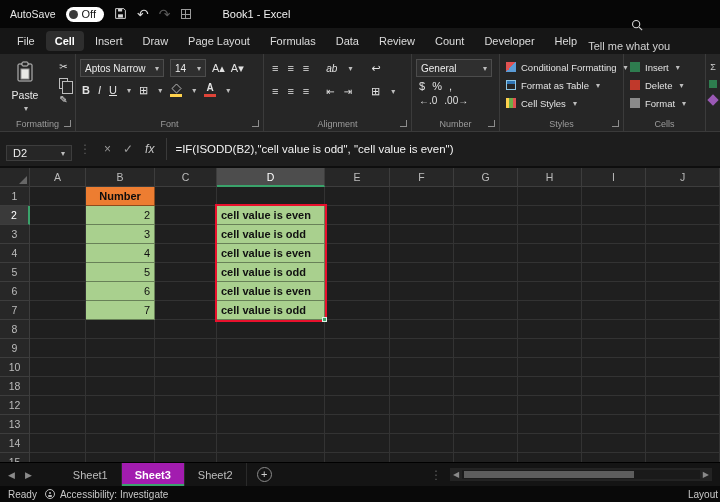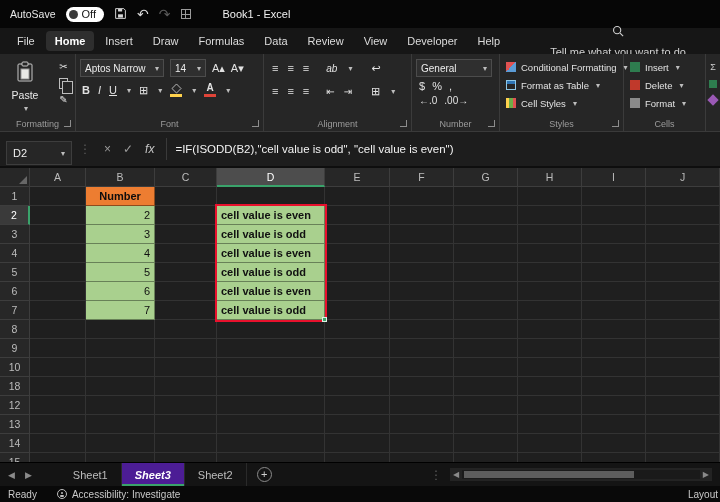--- a/index.html
+++ b/index.html
@@ -99,21 +99,21 @@
 
   
   .g-strip { width:14px; border-right:none; display:flex; flex-direction:column;
     align-items:center; gap:8px; padding:8px 0; }
   .strip-ic { font-size:9px; color:#cfcfcf; cursor:pointer; }
   .sq-analyze { width:8px; height:8px; background:#9b59b6; transform:rotate(45deg); }
 
   
   .formulabar { position:absolute; top:132px; left:0; right:0; height:36px; background:#1d1d1d;
     border-bottom:2px solid #0e0e0e; display:flex; align-items:center; padding:0 0 0 6px; }
-  .namebox { width:66px; height:24px; background:#262626; border:1px solid #3d3d3d;
+  .namebox { width:66px; height:16px; background:#262626; border:1px solid #3d3d3d;
     display:flex; align-items:center; justify-content:space-between; padding:0 6px;
     font-size:11px; color:#f0f0f0; cursor:pointer;margin-top:8px; }
   .fb-sep { color:#5d5d5d; font-size:12px; margin:0 7px; }
   .fb-btn { color:#9a9a9a; font-size:12px; margin:0 6px; cursor:pointer; }
   .fb-fx { font-style:italic; color:#c4c4c4; }
   .fb-divider { width:1px; height:22px; background:#3a3a3a; margin:0 8px 0 6px; }
   .fb-text { font-size:11.5px; color:#f2f2f2; white-space:nowrap; }
 
   
   .gridwrap { position:absolute; top:168px; left:0; width:720px; height:294px;
@@ -141,34 +141,34 @@
   .fillhandle { position:absolute; right:-2px; bottom:-2px; width:5px; height:5px;
     background:#3aa36b; border:1px solid #dff0e5; }
 
   
   .sheetbar { position:absolute; top:462px; left:0; right:0; height:24px; background:#141414;
     border-top:1px solid #000; display:flex; align-items:center; padding:0 8px; font-size:11px; }
   .nav-arrow { color:#8a8a8a; font-size:9px; margin-right:10px; cursor:pointer; }
   .tabs { display:flex; margin-left:18px; height:100%; }
   .stab { padding:0 13px; display:flex; align-items:center; color:#bdbdbd;
     border-right:1px solid #2a2a2a; cursor:pointer; }
-  .stab.active { background:#4c1d95; color:#fff; font-weight:bold; box-shadow:inset 0 -2px 0 #3aa36b;font-style:italic; }
+  .stab.active { background:#a21caf; color:#fff; font-weight:bold; box-shadow:inset 0 -2px 0 #3aa36b; }
   .addsheet { margin-left:10px; width:15px; height:15px; border:1px solid #8a8a8a; border-radius:50%;
     display:flex; align-items:center; justify-content:center; color:#cfcfcf; font-size:11px;
     line-height:1; cursor:pointer; }
   .sheet-right { margin-left:auto; display:flex; align-items:center; gap:8px; }
   .hscroll { display:flex; align-items:center; width:262px; height:13px; background:#232323;
     padding:0 3px; gap:3px; }
   .hs-arrow { color:#8a8a8a; font-size:8px; cursor:pointer; }
   .hs-track { flex:1; height:9px; position:relative; background:#1a1a1a; }
   .hs-thumb { position:absolute; left:2px; top:1px; width:170px; height:7px; background:#5d5d5d; cursor:grab; }
 
   
   .statusbar { position:absolute; top:486px; left:0; right:0; height:16px; background:#090909;
-    display:flex; align-items:center; padding:0 8px; gap:20px; font-size:10px; color:#c9c9c9; }
+    display:flex; align-items:center; padding:0 8px; gap:8px; font-size:10px; color:#c9c9c9; }
   .acc { display:flex; align-items:center; gap:5px; cursor:pointer; }
   .acc-ic { width:10px; height:10px; border:1px solid #bdbdbd; border-radius:50%; position:relative; }
   .acc-ic::before { content:""; position:absolute; left:3px; top:2px; width:2px; height:2px;
     border-radius:50%; background:#bdbdbd; }
   .acc-ic::after { content:""; position:absolute; left:2px; top:5px; width:4px; height:2px;
     border-radius:2px; background:#bdbdbd; }
   .sb-right { margin-left:auto; margin-right:-6px; white-space:nowrap; }
 </style>
 </head>
 <body>
@@ -189,27 +189,28 @@
         </svg>
     </span>
     <span class="tb-icon">↶</span>
     <span class="tb-icon dim">↷</span>
     <span class="qat-grid"></span>
     <span class="tb-title">Book1 - Excel</span>
   </div>
 
   <div class="menubar">
     <span class="menu-item">File</span>
-    <span class="menu-item active">Home</span>
+    <span class="menu-item active">Cell</span>
     <span class="menu-item">Insert</span>
     <span class="menu-item">Draw</span>
+    <span class="menu-item">Page Layout</span>
     <span class="menu-item">Formulas</span>
     <span class="menu-item">Data</span>
     <span class="menu-item">Review</span>
-    <span class="menu-item">View</span>
+    <span class="menu-item">Count</span>
     <span class="menu-item">Developer</span>
     <span class="menu-item">Help</span>
     <span class="tellme">
       <span>
         <svg width="12" height="12" viewBox="0 0 14 14">
             <circle cx="6" cy="6" r="4.2" fill="none" stroke="#d2d2d2" stroke-width="1.3"></circle>
             <line x1="9.4" y1="9.4" x2="13" y2="13" stroke="#d2d2d2" stroke-width="1.3"></line>
           </svg>
       </span>
       <span>Tell me what you want to do</span>

